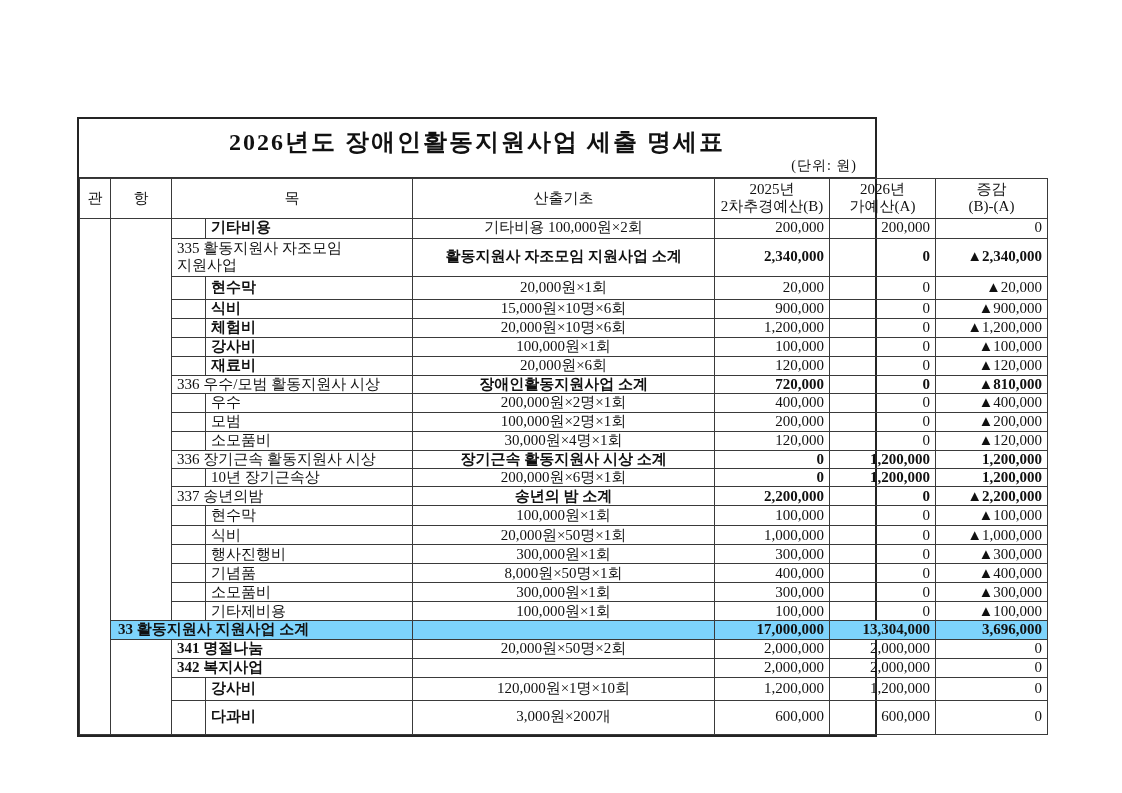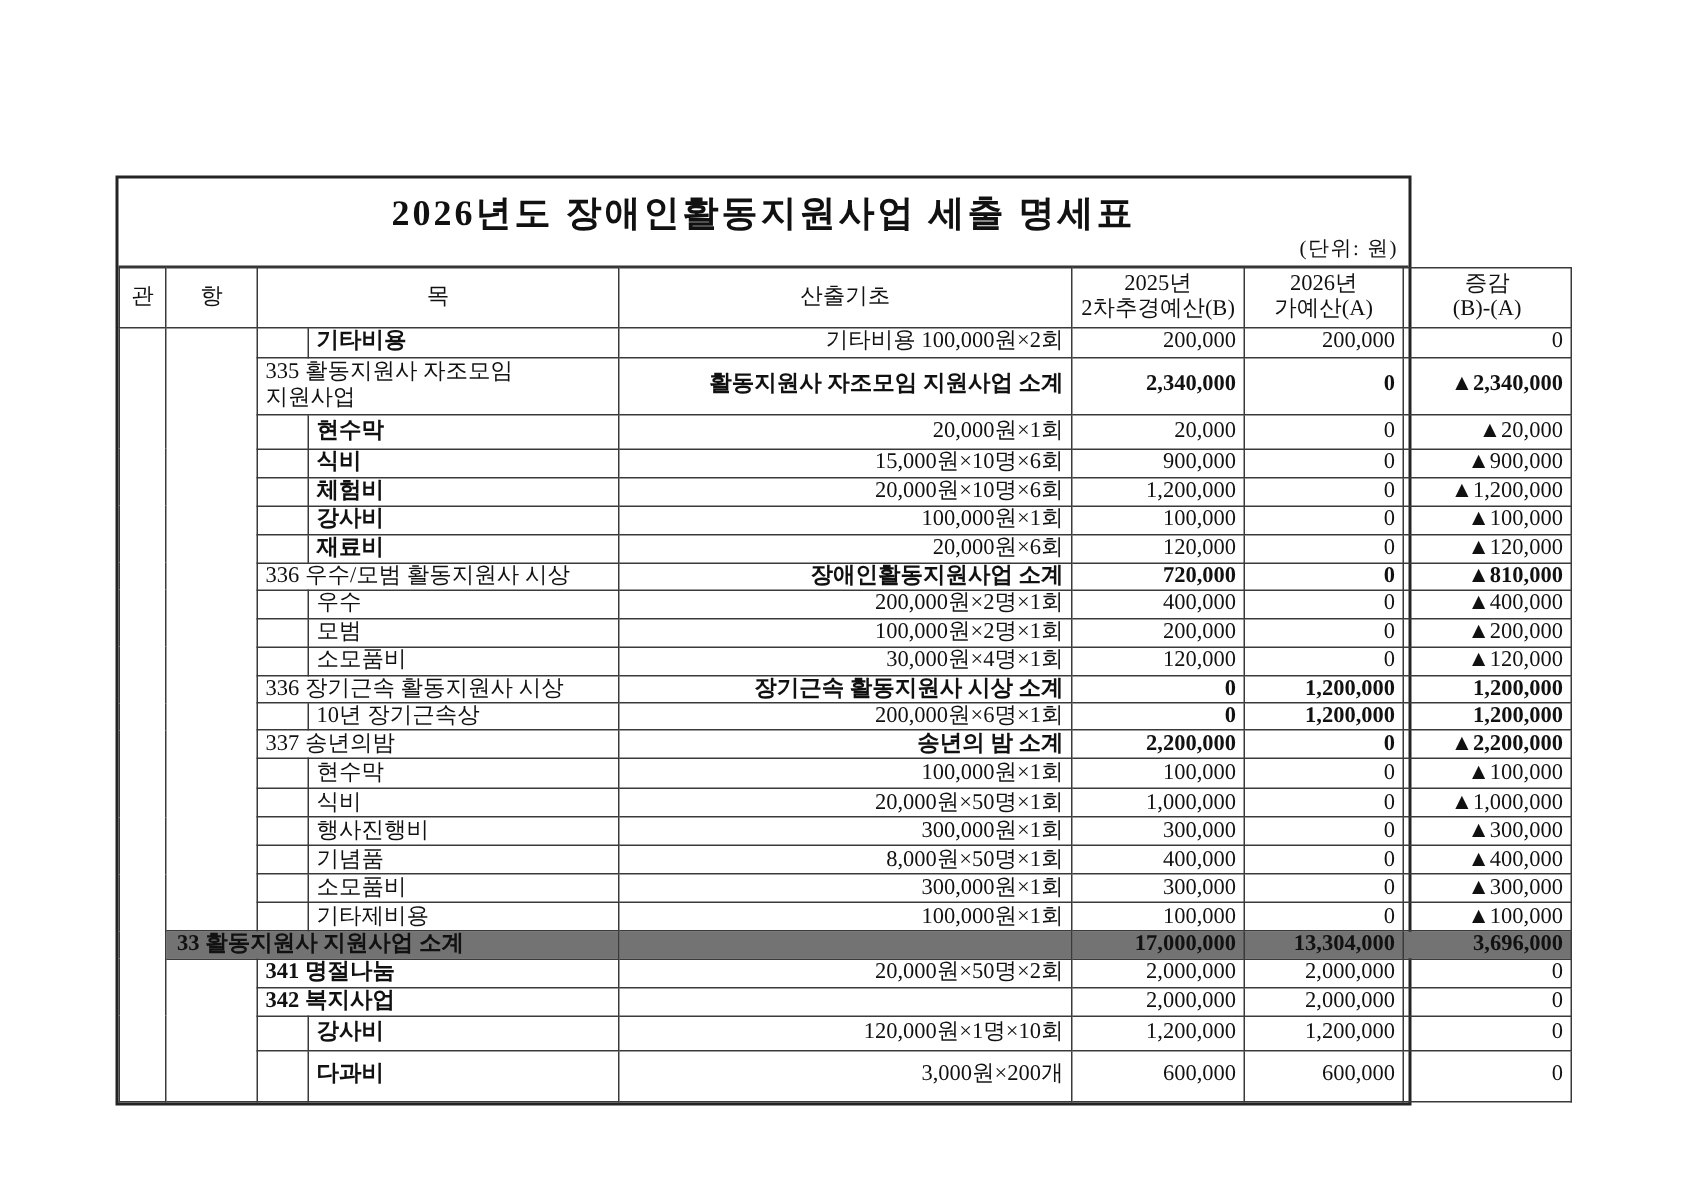--- a/index.html
+++ b/index.html
@@ -1,34 +1,34 @@
 <!DOCTYPE html>
 <html><head>
 <meta charset="utf-8">
 <style>
   html,body{margin:0;padding:0;background:#ffffff;}
   .page{position:relative;width:1122px;height:793px;background:#ffffff;
         font-family:"Liberation Serif","DejaVu Serif",serif;color:#111;overflow:hidden;}
-  .sheet{position:absolute;left:77px;top:117px;width:864px;box-sizing:border-box;
+  .sheet{position:absolute;left:77px;top:117px;width:800px;box-sizing:border-box;
          border:2px solid #242424;}
   .titlebox{position:relative;height:58px;border-bottom:1px solid #333;}
   .doc-title{position:absolute;left:0;right:0;top:7px;text-align:center;
              font-size:24px;font-weight:bold;letter-spacing:2px;white-space:nowrap;}
-  .unit-note{position:absolute;right:7px;bottom:2px;font-size:14px;letter-spacing:1px;}
+  .unit-note{position:absolute;right:18px;bottom:2px;font-size:14px;letter-spacing:1px;}
   table{border-collapse:collapse;table-layout:fixed;width:100%;}
   td,th{border:1px solid #3a3a3a;font-size:15px;line-height:1.15;padding:0 5px;
         vertical-align:middle;box-sizing:border-box;}
   th{font-weight:normal;text-align:center;white-space:pre-line;padding:2px 2px;}
   thead tr{height:36px;}
   td.label{text-align:left;white-space:pre-line;padding-left:5px;}
   td.lvl0{padding-left:7px;}
-  td.basis{text-align:right;white-space:nowrap;}
+  td.basis{text-align:center;white-space:nowrap;}
   td.num{text-align:right;white-space:nowrap;}
   .bold{font-weight:bold;}
-  .shaded{background:#737373;}
+  .shaded{background:#7dd3fc;}
   .footer{position:absolute;left:0;right:0;top:737px;text-align:center;
           font-size:15px;color:#222;letter-spacing:2px;
           font-family:"Liberation Sans","DejaVu Sans",sans-serif;}
 </style>
 </head>
 <body>
 
 <div class="page">
   <div class="sheet">
     <div class="titlebox">

